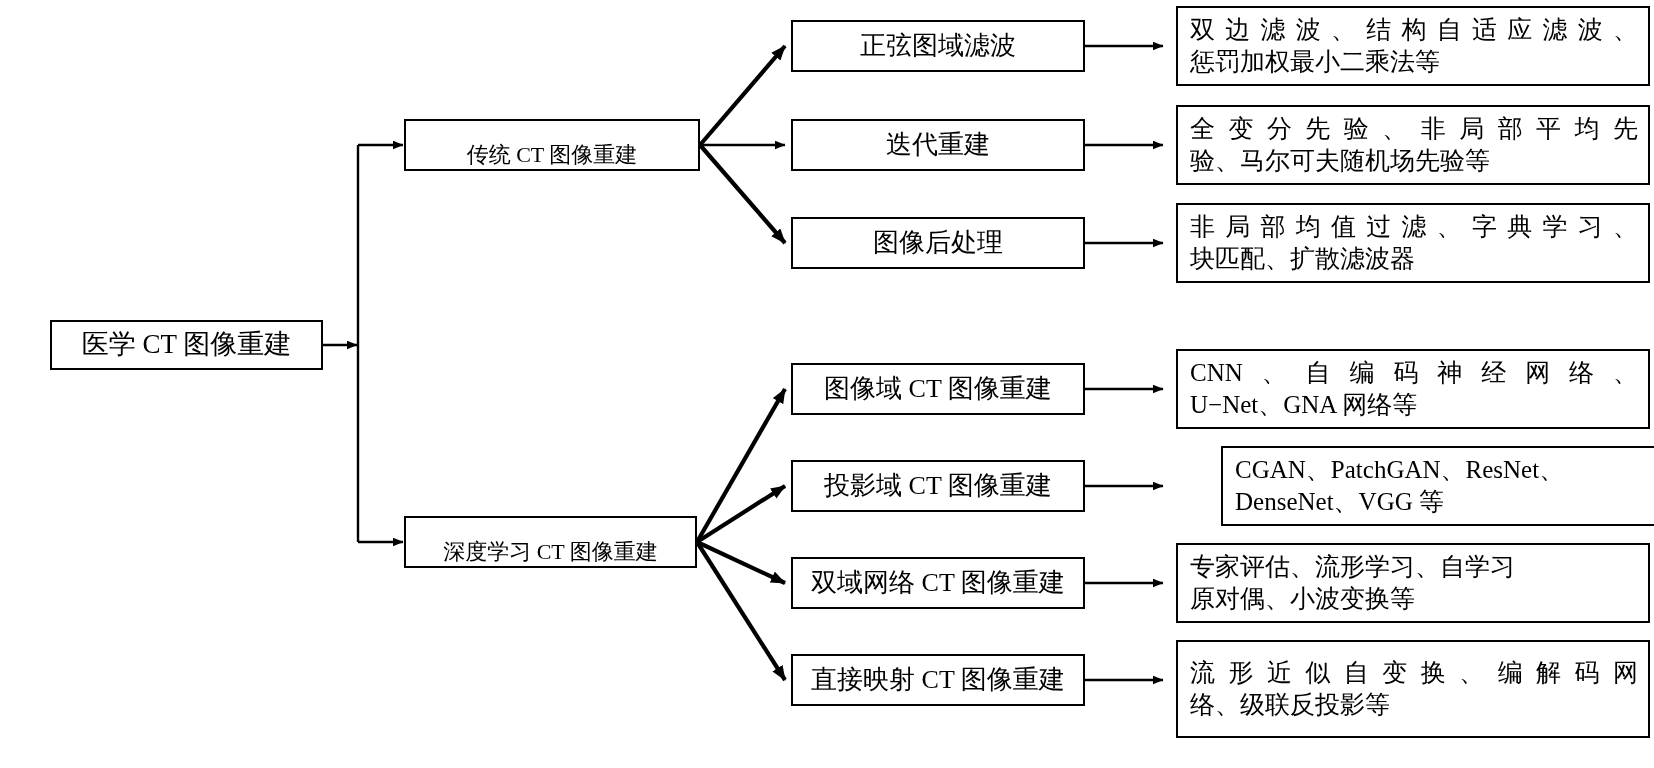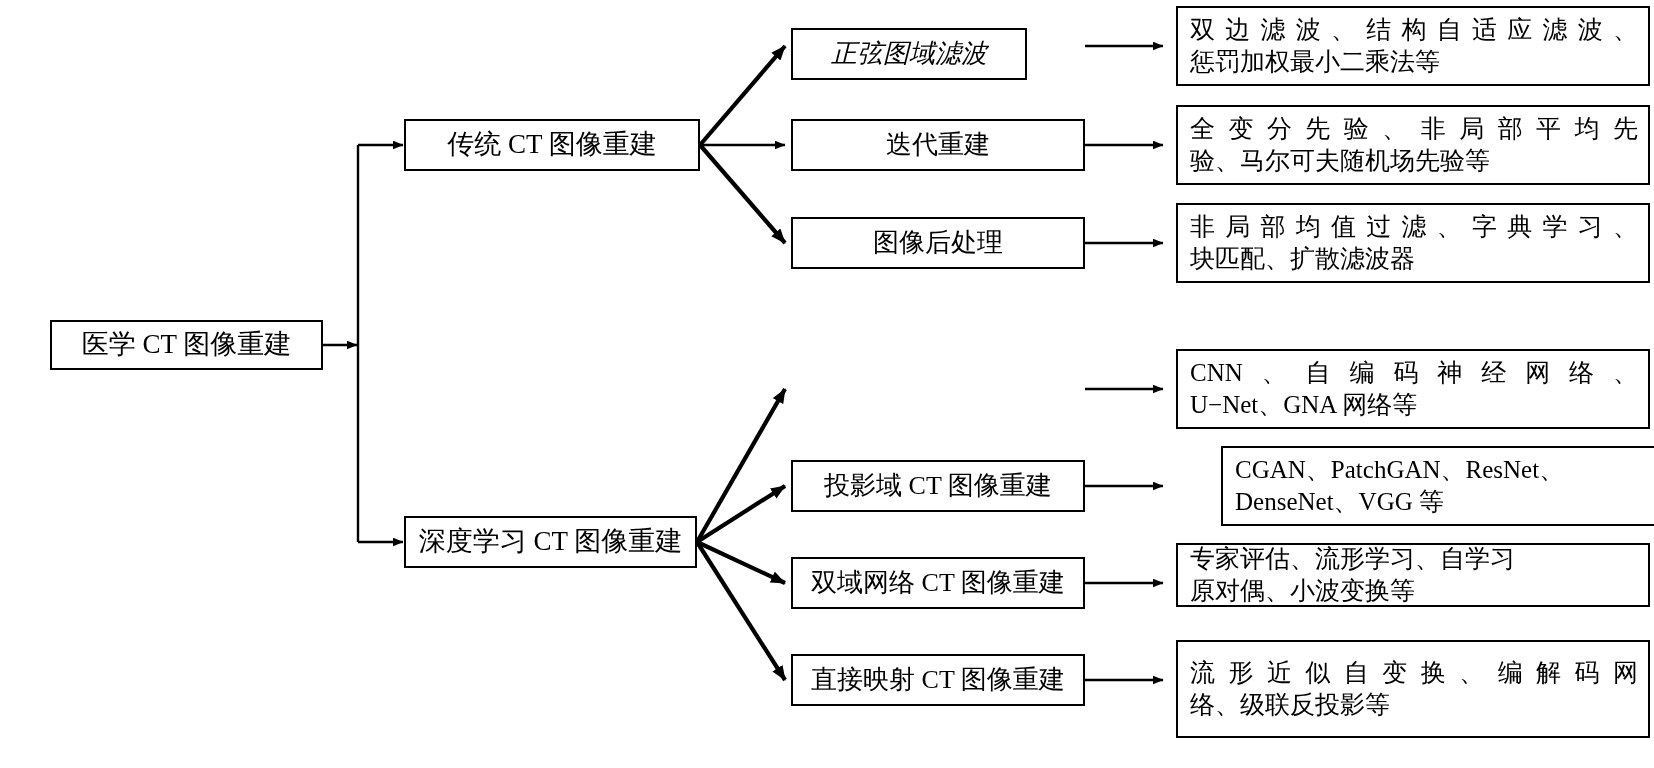--- a/index.html
+++ b/index.html
@@ -21,21 +21,21 @@
     border: 2px solid #000000;
     background: #ffffff;
     display: flex;
     align-items: center;
     justify-content: center;
     color: #000000;
     line-height: 1.32;
     z-index: 2;
   }
   .node.l0 { font-size: 27px; margin-left: 32px; }
-  .node.l1 { font-size: 27px; }
+  .node.l1 { font-size: 22px; align-items: flex-end; }
   .node.l2 { font-size: 26px; }
   .node.leaf {
     justify-content: flex-start;
     text-align: left;
     padding: 4px 10px 4px 12px;
     font-size: 25px;
     line-height: 1.30;
     margin-left: 10px;
   }
   .node.leaf .txt {
@@ -142,32 +142,35 @@
   </div>
 
   <div class="node l1" style="left:404px; top:119px; width:296px; height:52px;">
     <span>传统 CT 图像重建</span>
   </div>
 
   <div class="node l1" style="left:404px; top:516px; width:293px; height:52px;">
     <span>深度学习 CT 图像重建</span>
   </div>
 
-  <div class="node l2" style="left:791px; top:28px; width:236px; height:52px;font-style:italic;">
+  <div class="node l2" style="left:791px; top:20px; width:294px; height:52px;">
     <span>正弦图域滤波</span>
   </div>
 
   <div class="node l2" style="left:791px; top:119px; width:294px; height:52px;">
     <span>迭代重建</span>
   </div>
 
   <div class="node l2" style="left:791px; top:217px; width:294px; height:52px;">
     <span>图像后处理</span>
   </div>
 
+  <div class="node l2" style="left:791px; top:363px; width:294px; height:52px;">
+    <span>图像域 CT 图像重建</span>
+  </div>
 
   <div class="node l2" style="left:791px; top:460px; width:294px; height:52px;">
     <span>投影域 CT 图像重建</span>
   </div>
 
   <div class="node l2" style="left:791px; top:557px; width:294px; height:52px;">
     <span>双域网络 CT 图像重建</span>
   </div>
 
   <div class="node l2" style="left:791px; top:654px; width:294px; height:52px;">
@@ -202,21 +205,21 @@
     </span>
   </div>
 
   <div class="node leaf" style="left:1211px; top:446px; width:474px; height:80px;">
     <span class="txt">
       <span class="line-norm">CGAN、PatchGAN、ResNet、</span>
       <span class="line-norm">DenseNet、VGG 等</span>
     </span>
   </div>
 
-  <div class="node leaf" style="left:1166px; top:543px; width:474px; height:64px;">
+  <div class="node leaf" style="left:1166px; top:543px; width:474px; height:80px;">
     <span class="txt">
       <span class="line-norm">专家评估、流形学习、自学习</span>
       <span class="line-norm">原对偶、小波变换等</span>
     </span>
   </div>
 
   <div class="node leaf" style="left:1166px; top:640px; width:474px; height:98px;">
     <span class="txt">
       <span class="line-just">流形近似自变换、编解码网</span>
       <span class="line-norm">络、级联反投影等</span>

